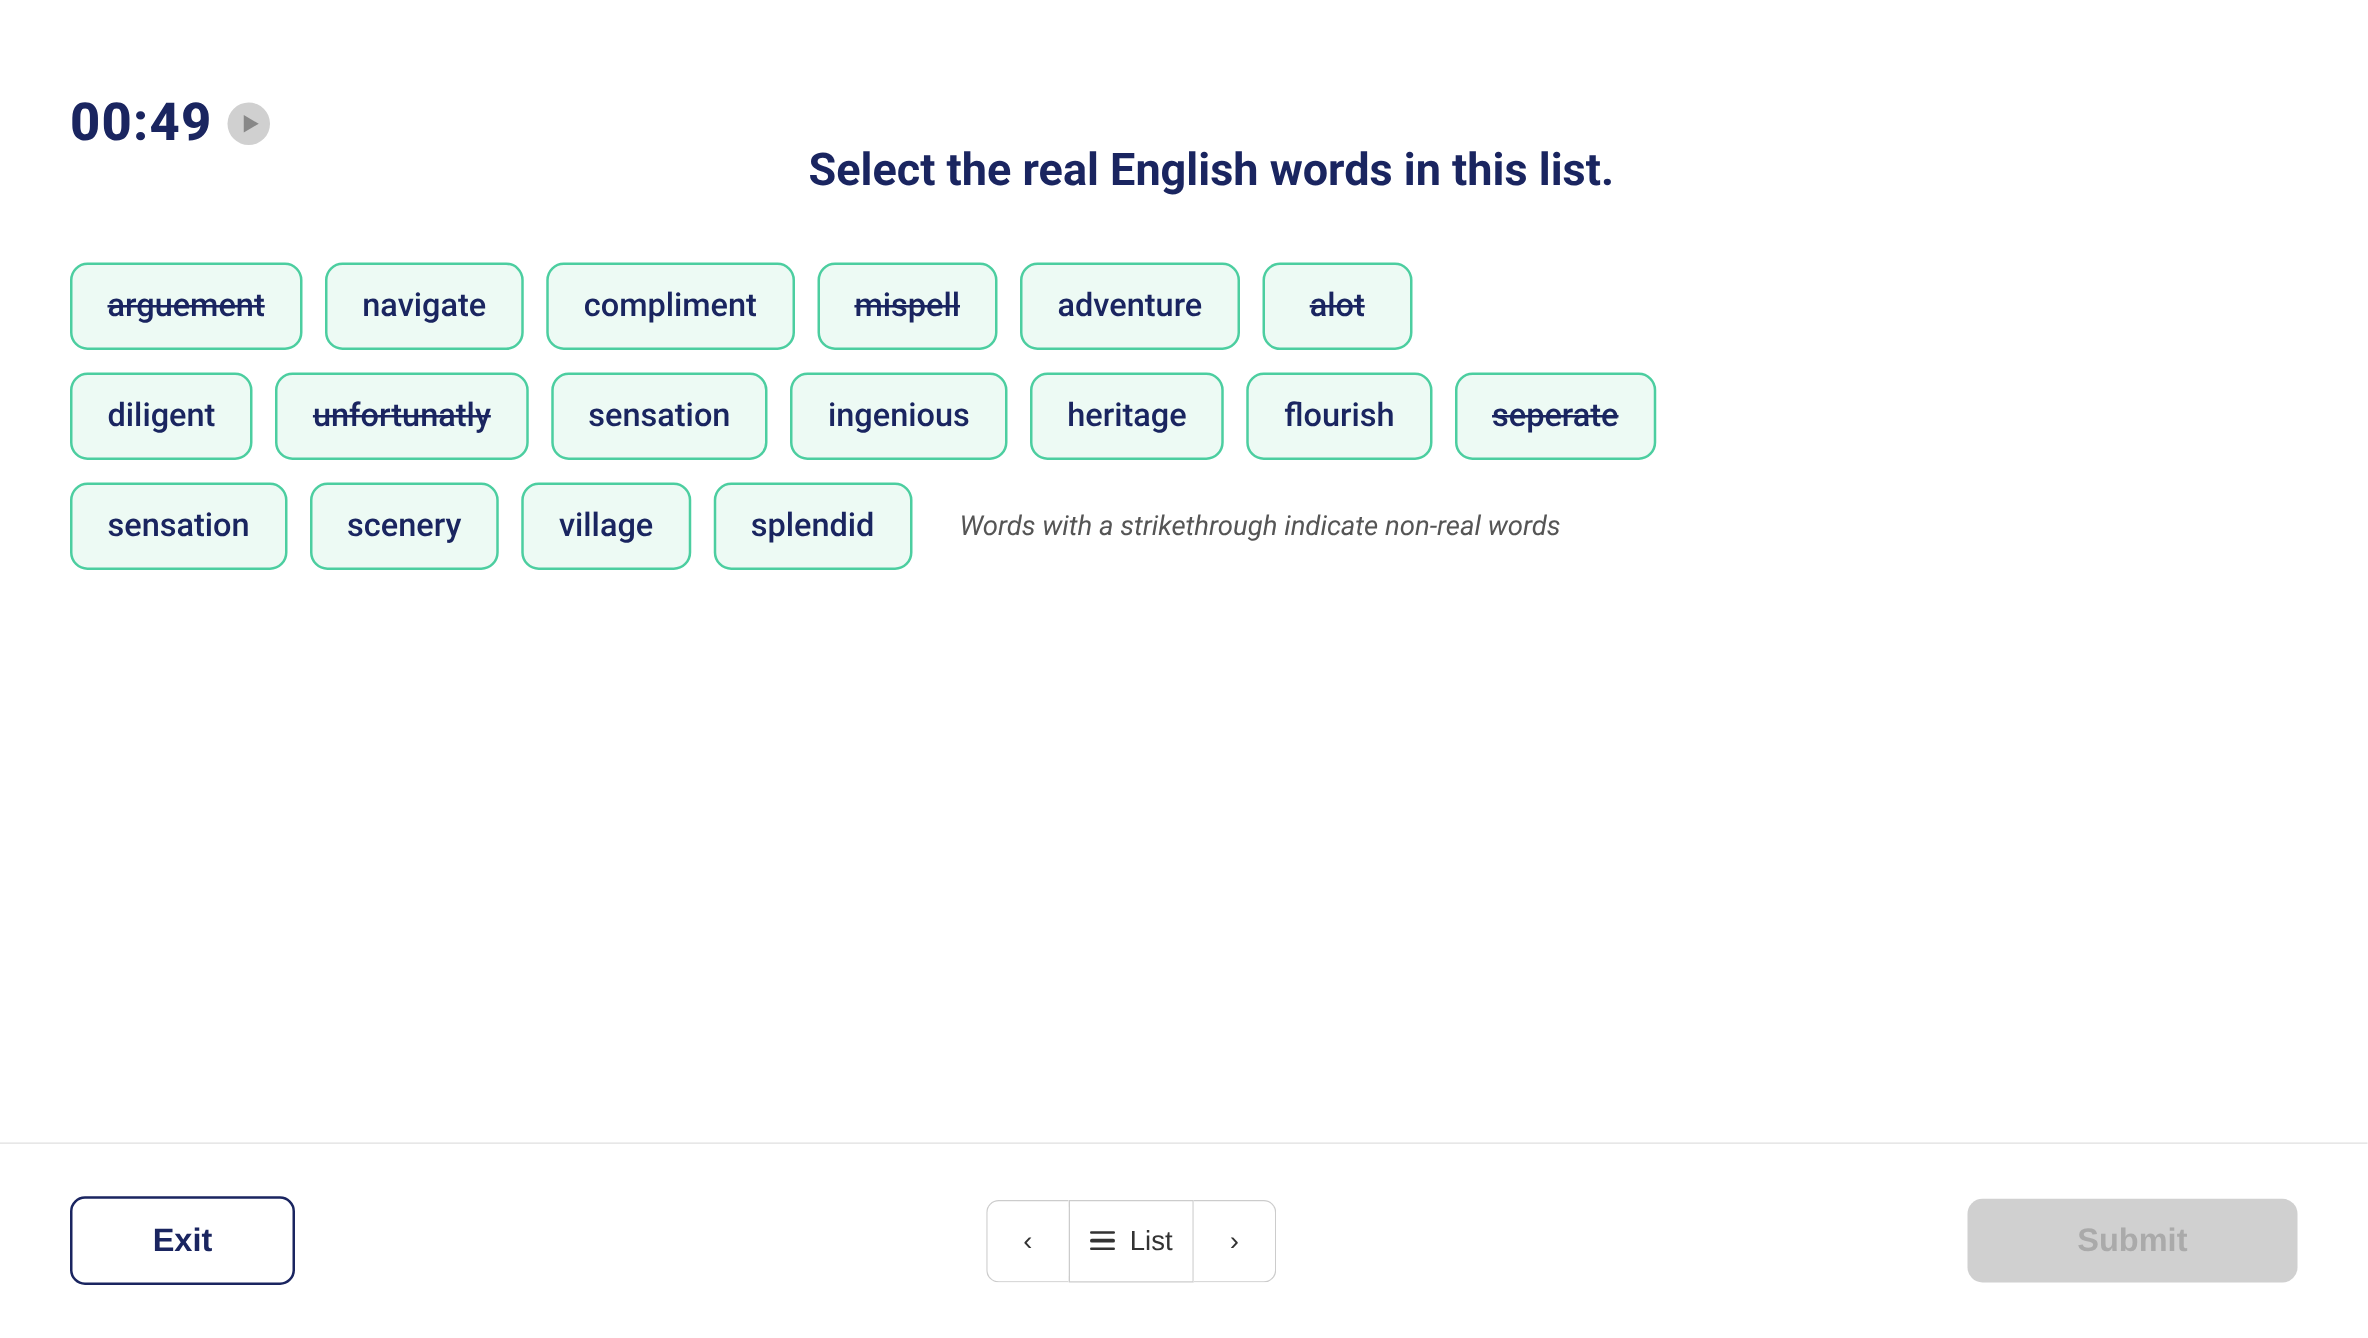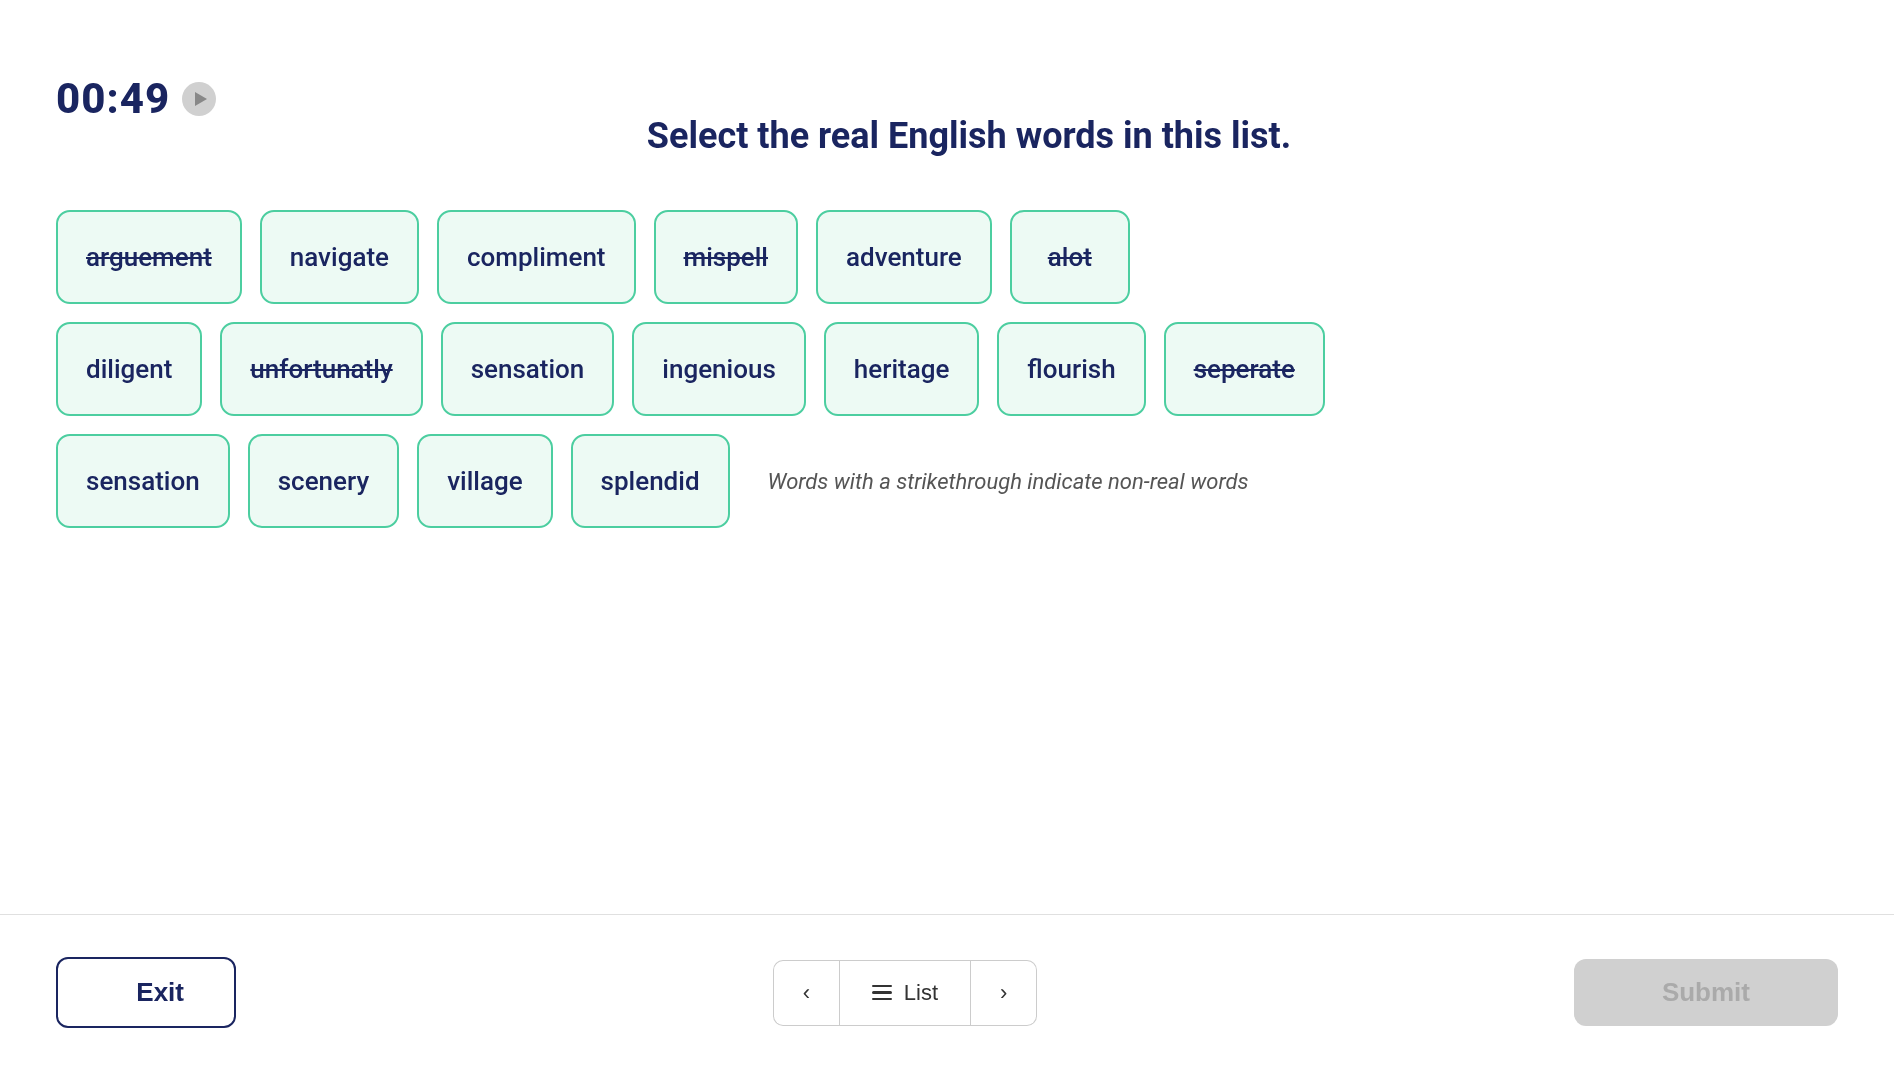--- a/index.html
+++ b/index.html
@@ -77,21 +77,21 @@
       flex-wrap: nowrap;
       gap: 18px;
       margin-bottom: 18px;
       align-items: center;
     }
 
     .word-chip {
       border: 2px solid #4ccea0;
       border-radius: 14px;
       background: #edfaf4;
-      padding: 30px 28px;
+      padding: 18px 28px;
       font-size: 26px;
       font-weight: 500;
       color: #1a2560;
       cursor: pointer;
       white-space: nowrap;
       min-width: 120px;
       text-align: center;
       user-select: none;
     }
 
@@ -133,21 +133,21 @@
     .exit-button {
       border: 2px solid #1a2560;
       border-radius: 12px;
       background: #ffffff;
       color: #1a2560;
       font-size: 26px;
       font-weight: 600;
       padding: 18px 50px;
       cursor: pointer;
       min-width: 180px;
-      text-align: right;
+      text-align: center;
     }
 
     .nav-group {
       display: flex;
       align-items: center;
       gap: 0;
     }
 
     .nav-btn {
       border: 1.5px solid #ccc;
@@ -169,21 +169,21 @@
 
     .nav-btn.right {
       border-radius: 0 10px 10px 0;
       border-left: none;
     }
 
     .nav-list-btn {
       border: 1.5px solid #ccc;
       background: #fff;
       height: 66px;
-      padding: 0 32px;
+      padding: 0 16px;
       display: flex;
       align-items: center;
       gap: 10px;
       cursor: pointer;
       font-size: 22px;
       color: #333;
       font-weight: 500;
       border-left: 1.5px solid #ccc;
       border-right: 1.5px solid #ccc;
     }

